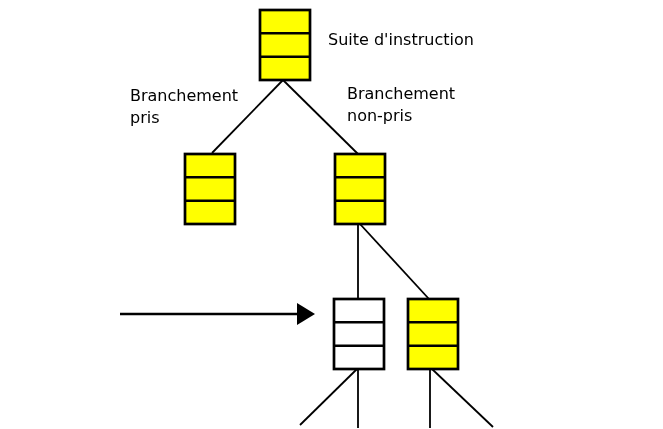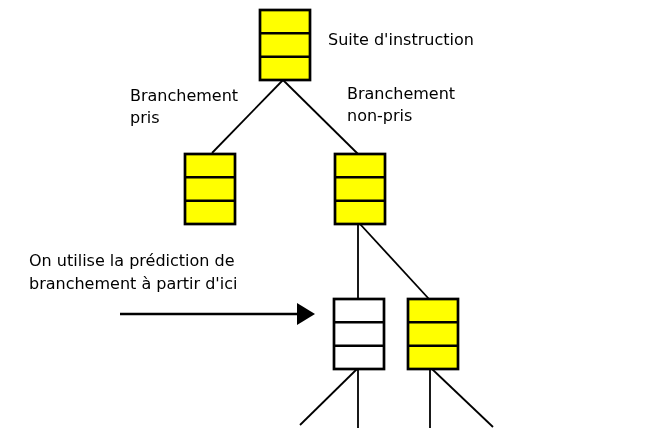--- a/index.html
+++ b/index.html
@@ -78,16 +78,14 @@
     </svg>
 
   <div class="label" id="lbl-suite">Suite d'instruction</div>
 
   <div class="label" id="lbl-pris">Branchement
 pris</div>
 
   <div class="label" id="lbl-non-pris">Branchement
 non-pris</div>
 
-  <div class="label" id="lbl-note">On utilise la prédiction de
-branchement à partir d'ici</div>
 
 </div>
 
 </body></html>

